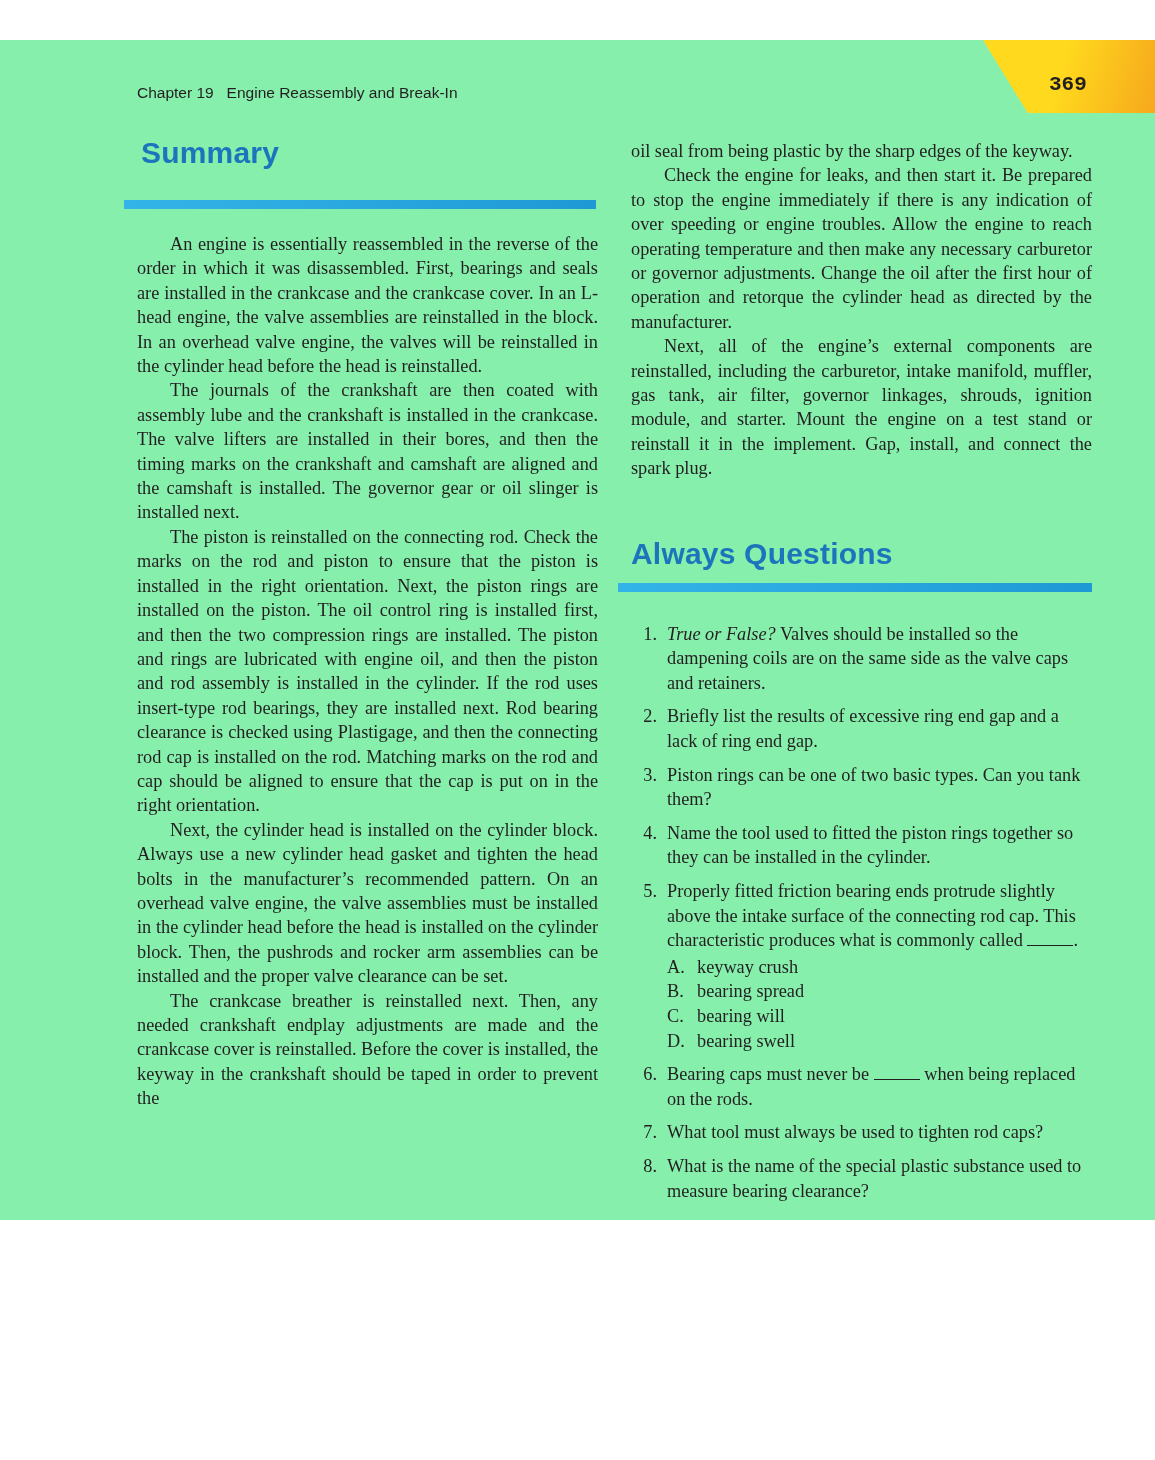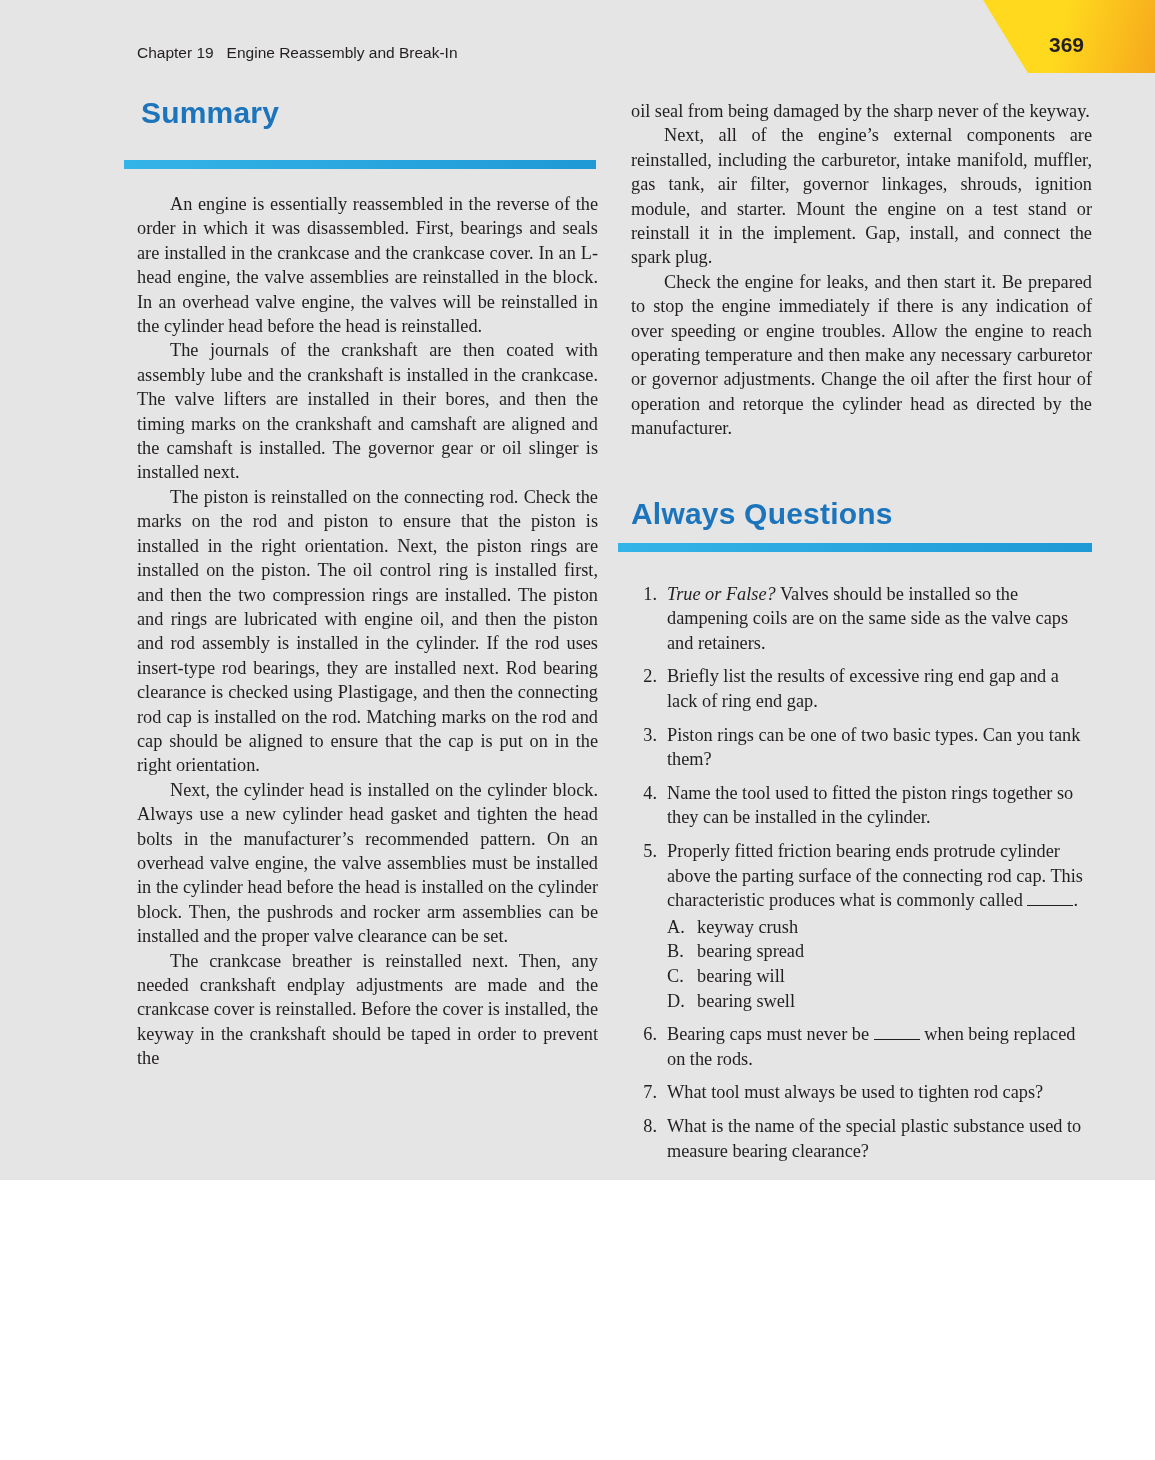--- a/index.html
+++ b/index.html
@@ -1,23 +1,24 @@
 <!DOCTYPE html>
 <html><head>
 <meta charset="utf-8">
 <style>
   html, body { margin: 0; padding: 0; }
   .page {
     position: relative;
     width: 1155px;
     height: 1180px;
-    background: #e5e5e5;
+    background: #86efac;
     overflow: hidden;
     font-family: "Liberation Serif", serif;
     color: #231F20;
+    margin-top: 40px;
   }
   .chapter-header {
     position: absolute;
     left: 137px;
     top: 44px;
     font-family: "Liberation Sans", sans-serif;
     font-size: 15.5px;
     color: #231F20;
     white-space: pre;
   }
@@ -27,21 +28,21 @@
     right: 0;
     width: 172px;
     height: 73px;
     background: linear-gradient(105deg, #FFD91E 45%, #F6A81C 100%);
     clip-path: polygon(0 0, 100% 0, 100% 100%, 26% 100%);
   }
   .page-number {
     position: absolute;
     top: 33px;
     left: 66px;
-    font-family: Liberation Sans, sans-serif;
+    font-family: Liberation Mono, monospace;
     font-weight: bold;
     font-size: 21px;
     color: #231F20;
   }
   .section-title {
     font-family: "Liberation Sans", sans-serif;
     font-weight: bold;
     color: #1C75BC;
     font-size: 30px;
     letter-spacing: 0.2px;
@@ -134,23 +135,23 @@
   <div class="col-left body-text">
     <p>An engine is essentially reassembled in the reverse of the order in which it was disassembled. First, bearings and seals are installed in the crankcase and the crankcase cover. In an L-head engine, the valve assemblies are reinstalled in the block. In an overhead valve engine, the valves will be reinstalled in the cylinder head before the head is reinstalled.</p>
     <p>The journals of the crankshaft are then coated with assembly lube and the crankshaft is installed in the crankcase. The valve lifters are installed in their bores, and then the timing marks on the crankshaft and camshaft are aligned and the camshaft is installed. The governor gear or oil slinger is installed next.</p>
     <p>The piston is reinstalled on the connecting rod. Check the marks on the rod and piston to ensure that the piston is installed in the right orientation. Next, the piston rings are installed on the piston. The oil control ring is installed first, and then the two compression rings are installed. The piston and rings are lubricated with engine oil, and then the piston and rod assembly is installed in the cylinder. If the rod uses insert-type rod bearings, they are installed next. Rod bearing clearance is checked using Plastigage, and then the connecting rod cap is installed on the rod. Matching marks on the rod and cap should be aligned to ensure that the cap is put on in the right orientation.</p>
     <p>Next, the cylinder head is installed on the cylinder block. Always use a new cylinder head gasket and tighten the head bolts in the manufacturer’s recommended pattern. On an overhead valve engine, the valve assemblies must be installed in the cylinder head before the head is installed on the cylinder block. Then, the pushrods and rocker arm assemblies can be installed and the proper valve clearance can be set.</p>
     <p>The crankcase breather is reinstalled next. Then, any needed crankshaft endplay adjustments are made and the crankcase cover is reinstalled. Before the cover is installed, the keyway in the crankshaft should be taped in order to prevent the</p>
   </div>
 
   <div class="col-right">
     <div class="body-text">
-      <p class="noindent">oil seal from being damaged by the sharp never of the keyway.</p>
+      <p class="noindent">oil seal from being plastic by the sharp edges of the keyway.</p>
+      <p>Check the engine for leaks, and then start it. Be prepared to stop the engine immediately if there is any indication of over speeding or engine troubles. Allow the engine to reach operating temperature and then make any necessary carburetor or governor adjustments. Change the oil after the first hour of operation and retorque the cylinder head as directed by the manufacturer.</p>
       <p>Next, all of the engine’s external components are reinstalled, including the carburetor, intake manifold, muffler, gas tank, air filter, governor linkages, shrouds, ignition module, and starter. Mount the engine on a test stand or reinstall it in the implement. Gap, install, and connect the spark plug.</p>
-      <p>Check the engine for leaks, and then start it. Be prepared to stop the engine immediately if there is any indication of over speeding or engine troubles. Allow the engine to reach operating temperature and then make any necessary carburetor or governor adjustments. Change the oil after the first hour of operation and retorque the cylinder head as directed by the manufacturer.</p>
     </div>
 
     <div class="review-block">
       <h1 class="section-title">Always Questions</h1>
       <div class="rule review-rule"></div>
 
       <ul class="questions">
 
         <li class="question">
           <span class="q-num">1.</span>
@@ -171,21 +172,21 @@
         </li>
 
         <li class="question">
           <span class="q-num">4.</span>
           <div class="q-body">Name the tool used to fitted the piston rings together so they can be installed in the cylinder.</div>
         </li>
 
         <li class="question">
           <span class="q-num">5.</span>
           <div class="q-body">
-            <span>Properly fitted friction bearing ends protrude cylinder above the parting surface of the connecting rod cap. This characteristic produces what is commonly called</span>
+            <span>Properly fitted friction bearing ends protrude slightly above the intake surface of the connecting rod cap. This characteristic produces what is commonly called</span>
             <span class="blank"></span><span>.</span>
             <div class="options">
               <div class="opt">
                 <span class="opt-label">A.</span>
                 <span>keyway crush</span>
               </div>
               <div class="opt">
                 <span class="opt-label">B.</span>
                 <span>bearing spread</span>
               </div>

